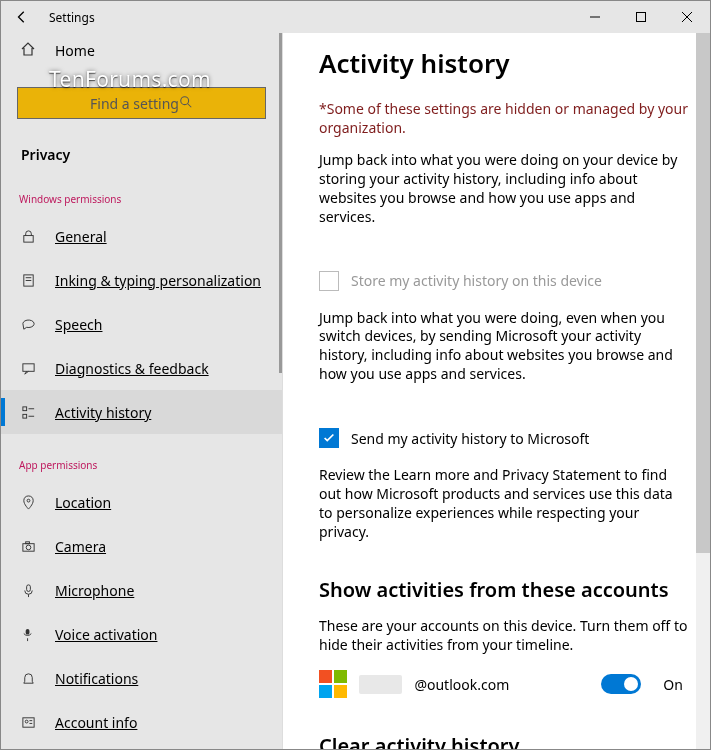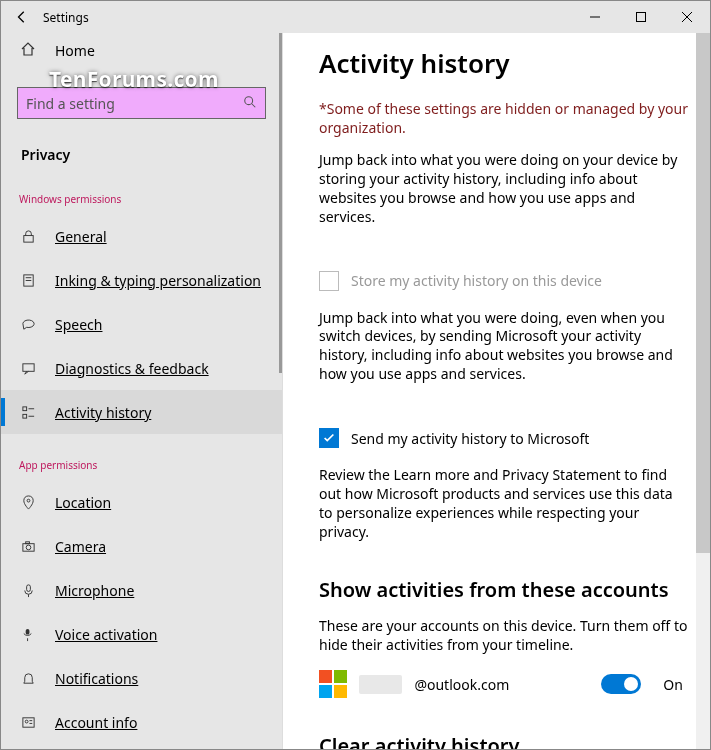--- a/index.html
+++ b/index.html
@@ -19,20 +19,21 @@
     display: flex;
     align-items: center;
     background: #e6e6e6;
   }
   .titlebar .back-btn {
     width: 42px; height: 32px;
     display: flex; align-items: center; justify-content: center;
   }
   .titlebar .title {
     font-size: 12px;
+    margin-left: 6px;
     flex: 1;
   }
   .titlebar .winbtns { display: flex; }
   .titlebar .winbtn {
     width: 46px; height: 32px;
     display: flex; align-items: center; justify-content: center;
     font-family: "Segoe MDL2 Assets","Segoe UI Symbol",sans-serif;
     font-size: 10px;
   }
   .app-body {
@@ -56,26 +57,26 @@
   .home-item {
     display: flex; align-items: flex-start;
     height: 40px; padding-left: 18px;
     gap: 18px;
   }
   .home-item .icon { width: 18px; display:flex; align-items:center; justify-content:center;}
   .searchbox {
     margin: 6px 16px 12px 16px;
     height: 32px;
     border: 1px solid #666;
-    background: #f0abfc;
+    background: #eab308;
     display: flex; align-items: center;
     padding: 0 8px;
     color: #555;
     font-size: 14px;
-    justify-content: space-between;
+    justify-content: center;
   }
   .section-label {
     padding: 14px 18px 4px 20px;
     font-weight: 600;
     font-size: 14px;
     color: #000;
   }
   .group-label {
     padding: 24px 18px 8px 18px;
     font-size: 10px;
@@ -157,21 +158,21 @@
     width: 40px; height: 20px; border-radius: 10px;
     background: #0078d4; position: relative; margin-left: 80px;
   }
   .toggle::after {
     content:""; position:absolute; right:3px; top:3px;
     width:14px; height:14px; border-radius:50%; background:#fff;
   }
   .toggle-label { margin-left: 10px; font-size: 14px;}
   .watermark {
     position: absolute; top: 64px; left: 48px;
-    font-size: 21px; font-weight: 700; color: #fff;
+    font-size: 21px; font-weight: 400; color: #fff;
     text-shadow: 0 0 4px rgba(0,0,0,.5), 0 1px 1px rgba(0,0,0,.6);
     pointer-events: none;
     letter-spacing: .3px;
   }
 </style>
 </head>
 <body>
 
 <div class="titlebar">
   <div class="back-btn">

